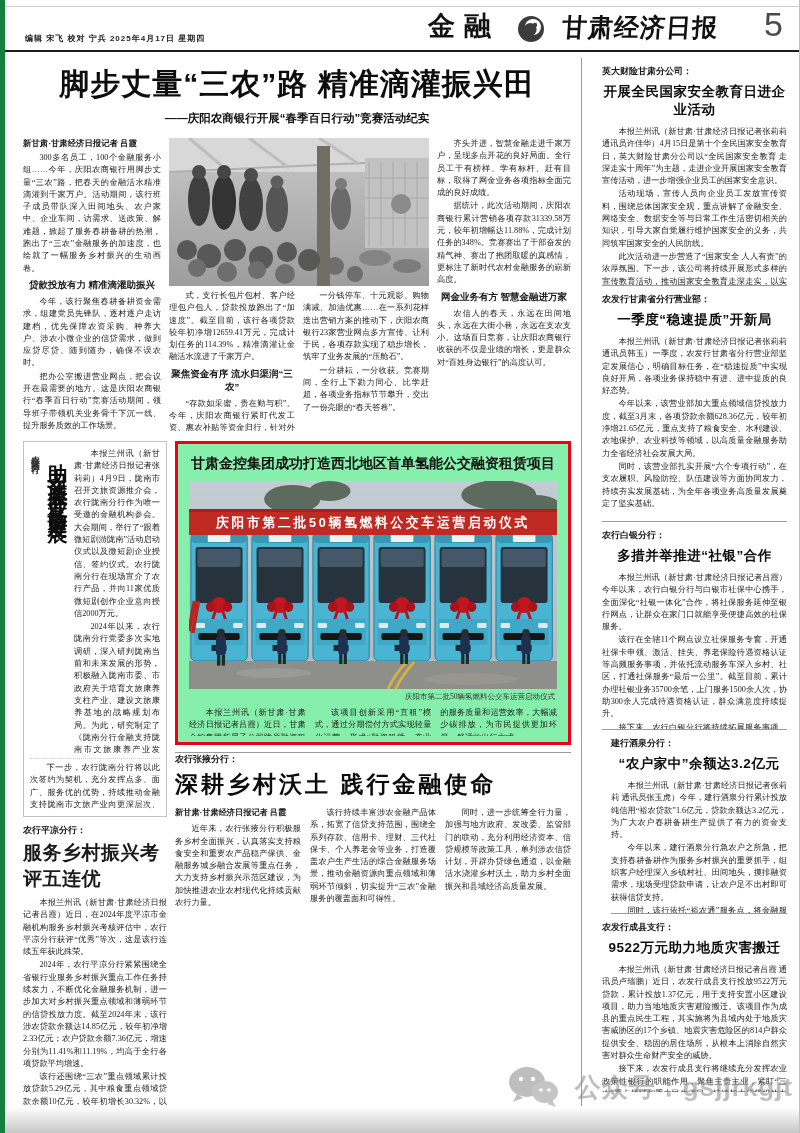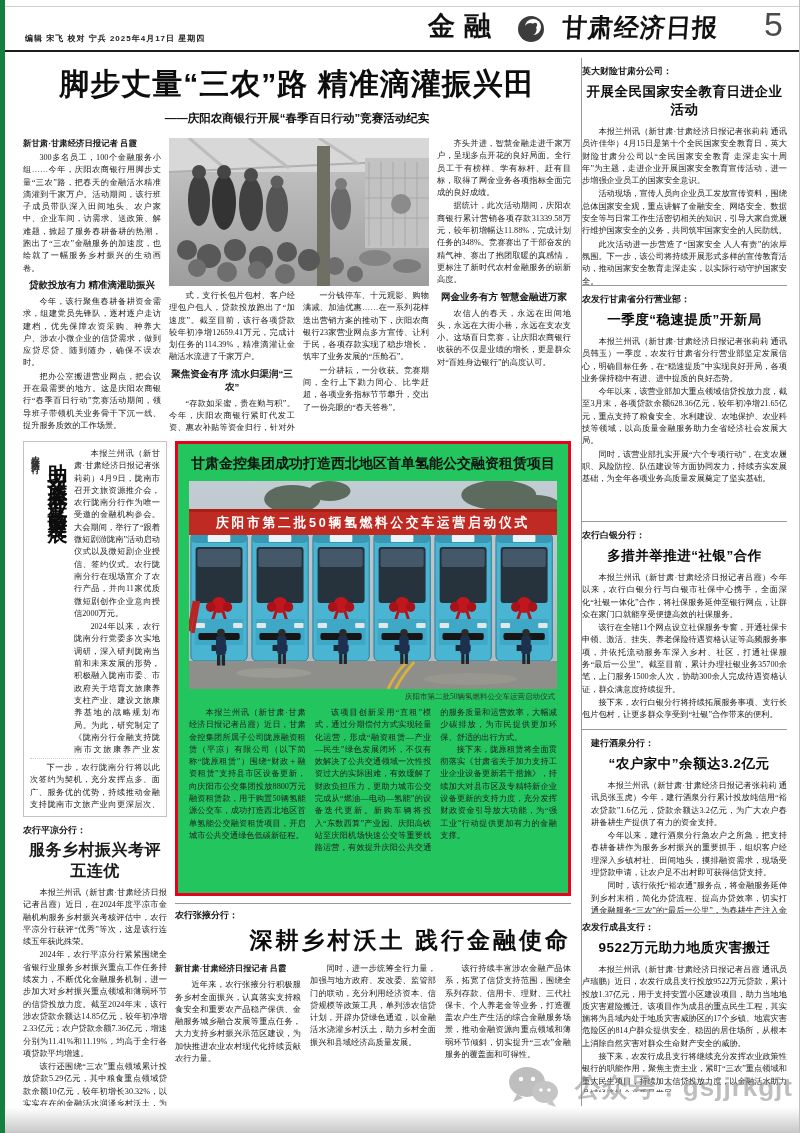--- a/index.html
+++ b/index.html
@@ -17,21 +17,21 @@
   .mast-right { margin-left:auto; display:flex; align-items:flex-end; gap:16px; }
   .section-title { font-size:27px; font-weight:900; letter-spacing:9px; color:#111;
                    font-family:"Liberation Sans",sans-serif; }
   .paper-logo { width:30px; height:30px; }
   .paper-name { font-size:25px; font-weight:900; transform:skewX(-4deg); letter-spacing:1px; color:#111; }
   .page-num { font-size:34px; color:#4a4a4a; margin-left:30px; font-family:"Liberation Sans",sans-serif; }
 
   
   .content { display:flex; padding:6px 12px 0 18px; height:1054px; }
   .main-col { width:548px; display:flex; flex-direction:column; }
-  .rail { flex:1; margin-left:10px; padding-left:0; border-left:1px solid #9a9a9a; }
+  .rail { flex:1; margin-left:10px; padding-left:20px; border-left:1px solid #9a9a9a; }
 
   
   .lead-head { text-align:center; padding:6px 0 4px; }
   .lead-title { font-size:30px; font-weight:700; letter-spacing:1px; color:#0d0d0d;
                 font-family:"Liberation Sans",sans-serif; }
   .lead-sub { font-size:11.5px; font-weight:bold; margin-top:6px; color:#111;
               font-family:"Liberation Sans",sans-serif; }
   .lead-body { display:flex; gap:8px; height:298px; overflow:hidden; margin-top:8px; }
   .lead-c1 { width:138px; overflow:hidden; }
   .lead-center { width:260px; display:flex; flex-direction:column; }
@@ -55,36 +55,36 @@
   .ln-label { writing-mode:vertical-rl; font-size:8.5px; font-weight:bold; color:#333;
               font-family:"Liberation Sans",sans-serif; letter-spacing:2px; }
   .ln-headline { writing-mode:vertical-rl; font-size:20px; font-weight:900; letter-spacing:5px;
                  color:#0d0d0d; font-family:"Liberation Sans",sans-serif; line-height:1.1; }
   .ln-body { flex:1; overflow:hidden; }
   .ln-tail { height:52px; overflow:hidden; margin-top:4px; border-top:1px dotted #d0d0d0; padding-top:3px; }
 
   
   .pingliang { flex:1; margin-top:7px; overflow:hidden; }
   .small-label { font-size:9px; font-weight:bold; font-family:"Liberation Sans",sans-serif; margin-bottom:3px; }
-  .pl-headline { font-size:16px; font-weight:900; text-align:center; letter-spacing:.5px;
+  .pl-headline { font-size:19px; font-weight:900; text-align:left; letter-spacing:.5px;
                  margin:2px 0 5px; font-family:Liberation Mono, monospace; }
 
   
-  .red-box { height:455px; border:3px solid #e8randomize00; border:3px solid #e8001c; padding:9px 11px 6px;
-             display:flex; flex-direction:column; background:#22c55e; }
+  .red-box { height:304px; border:3px solid #e8randomize00; border:3px solid #e8001c; padding:9px 11px 6px;
+             display:flex; flex-direction:column; background:#86efac; }
   .hy-title { font-size:14px; font-weight:900; text-align:center; letter-spacing:0;
               margin:2px 0 8px; color:#111; }
   .photo-bus { width:100%; height:208px; display:block; }
   .hy-caption { font-size:7.5px; text-align:right; color:#333; margin:3px 2px 5px; }
   .hy-body { columns:3; column-gap:9px; flex:1; overflow:hidden; }
   .hy-body p, .cols3 p, .col-list p { font-size:8.2px; line-height:1.5; text-align:justify; text-indent:2em; color:#222; }
 
   
-  .zhangye { flex:1; margin-top:7px; border-top:1px solid #9a9a9a; padding-top:5px; overflow:hidden; }
-  .zy-headline { font-size:23px; font-weight:900; text-align:right; letter-spacing:3px;
+  .zhangye { flex:1; margin-top:7px; border-top:1px solid #9a9a9a; overflow:hidden; }
+  .zy-headline { font-size:23px; font-weight:900; text-align:left; letter-spacing:3px;
                  margin:3px 0 7px; font-family:"Liberation Sans",sans-serif; color:#0d0d0d; }
   .cols3 { columns:3; column-gap:9px; height:158px; overflow:hidden; }
   .zy-byline { font-size:8.4px; font-weight:bold; text-indent:0 !important; margin-bottom:4px; }
 
   
   .rail-article { padding:7px 0 6px; border-bottom:1px solid #9a9a9a; overflow:hidden; }
   .rail-article:last-child { border-bottom:none; }
   .rail-headline { font-size:13.5px; font-weight:900; text-align:center; letter-spacing:.5px;
                    margin:5px 0 7px; font-family:"Liberation Sans",sans-serif; color:#0d0d0d; }
   .col-list p { margin-bottom:1px; }
@@ -340,22 +340,22 @@
               </div>
           </article>
 
           <article class="zhangye">
             <div class="small-label">农行张掖分行：</div>
             <div class="zy-headline">深耕乡村沃土 践行金融使命</div>
             <div class="cols3">
               <p class="art zy-byline">新甘肃·甘肃经济日报记者 吕霞</p>
               <div class="col-list">
                   <p class="art">近年来，农行张掖分行积极服务乡村全面振兴，认真落实支持粮食安全和重要农产品稳产保供、金融服务城乡融合发展等重点任务，大力支持乡村振兴示范区建设，为加快推进农业农村现代化持续贡献农行力量。</p>
+                  <p class="art">该行持续丰富涉农金融产品体系，拓宽了信贷支持范围，围绕全系列存款、信用卡、理财、三代社保卡、个人养老金等业务，打造覆盖农户生产生活的综合金融服务场景，推动金融资源向重点领域和薄弱环节倾斜，切实提升“三农”金融服务的覆盖面和可得性。</p>
                   <p class="art">同时，进一步统筹全行力量，加强与地方政府、发改委、监管部门的联动，充分利用经济资本、信贷规模等政策工具，单列涉农信贷计划，开辟办贷绿色通道，以金融活水浇灌乡村沃土，助力乡村全面振兴和县域经济高质量发展。</p>
-                  <p class="art">该行持续丰富涉农金融产品体系，拓宽了信贷支持范围，围绕全系列存款、信用卡、理财、三代社保卡、个人养老金等业务，打造覆盖农户生产生活的综合金融服务场景，推动金融资源向重点领域和薄弱环节倾斜，切实提升“三农”金融服务的覆盖面和可得性。</p>
                 </div>
             </div>
           </article>
         </div>
       </div>
     </div>
 
     <div class="rail">
 
       <article class="rail-article h-a1">

